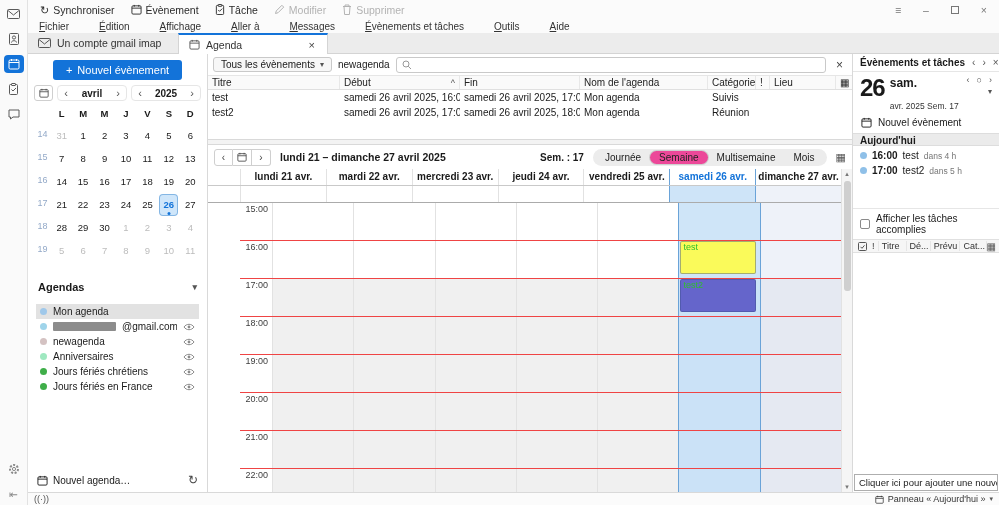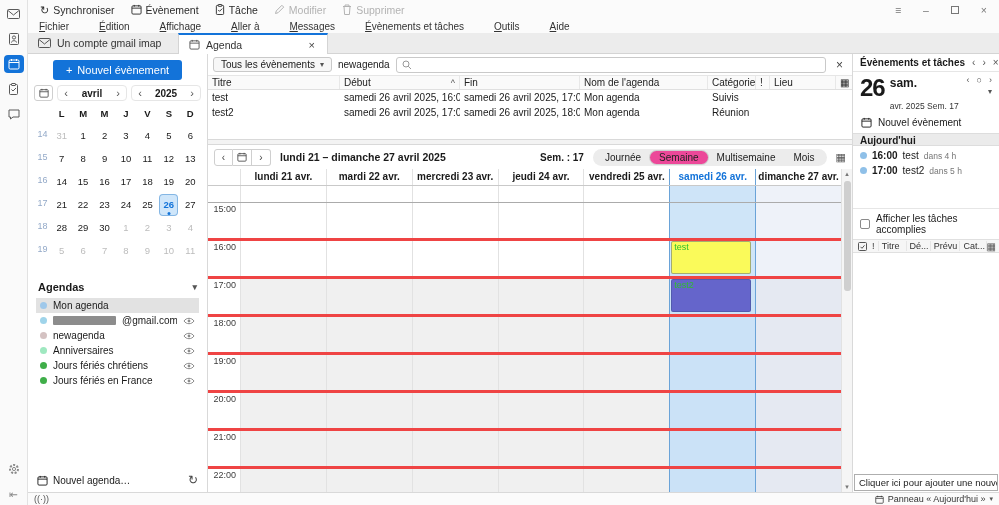--- a/index.html
+++ b/index.html
@@ -69,21 +69,21 @@
   .mc-wn { color:#93a9c8; font-size:9px; }
   .mc-day { cursor:pointer; position:relative; width:17px; height:17px; line-height:17px;
     margin:1.5px auto; border-radius:3px; }
   .mc-day.muted { color:#bcbcbc; }
   .mc-day.selected { background:#cfe6fa; box-shadow:0 0 0 1px #84b6e4; color:#1373d9; font-weight:bold; }
   .mc-day.selected::after { content:''; position:absolute; left:50%; bottom:0px; width:3px; height:3px;
     border-radius:50%; background:#1373d9; transform:translateX(-50%); }
 
   .agendas-section { margin-top:16px; padding:0 8px; flex:1; min-height:0; }
   .agendas-header { display:flex; justify-content:space-between; align-items:center;
-    font-weight:bold; font-size:11px; padding:3px 2px 5px; }
+    font-weight:bold; font-size:11px; padding:3px 2px 11px; }
   .agendas-header .chev { color:#555; font-size:9px; cursor:pointer; }
   .agenda-item { display:flex; align-items:center; gap:6px; height:15px; padding:0 4px;
     font-size:10px; cursor:pointer; }
   .agenda-item.selected { background:#e2e2e2; }
   .dot { width:7px; height:7px; border-radius:50%; flex:none; }
   .redaction { display:inline-block; width:64px; height:9px; background:#8c8c8c; border-radius:1px; }
   .agenda-label { white-space:nowrap; overflow:hidden; }
   .agenda-eye { margin-left:auto; color:#8a8a8a; }
 
   .sidebar-bottom { display:flex; align-items:center; justify-content:space-between;
@@ -140,21 +140,21 @@
   .day-col-h { flex:1; text-align:center; line-height:16px; border-left:1px solid #e2e2e2;
     white-space:nowrap; overflow:hidden; cursor:pointer; }
   .day-col-h.today { color:#1373d9; border-left-color:#6aa3d8; }
   .day-col-h.after-today { border-left-color:#6aa3d8; }
   .allday-wrap { height:17px; border-bottom:1px solid #ababab; }
   .allday-cell { flex:1; border-left:1px solid #e2e2e2; cursor:pointer; }
   .allday-cell.today { background:#cee4f8; border-left-color:#6aa3d8; }
   .allday-cell.after-today { border-left-color:#6aa3d8; }
   .allday-cell.sunday { background:#eef2f9; }
   .time-grid { flex:1; overflow:hidden; }
-  .hour-row { display:flex; height:38px; border-bottom:3px solid #ef4444; }
+  .hour-row { display:flex; height:38px; border-bottom:1px solid #ef4444;margin-left:32px; }
   .hour-label { width:32px; flex:none; font-size:9px; color:#3d3d3d; text-align:right;
     padding:1px 4px 0 0; }
   .cell { flex:1; border-left:1px solid #e2e2e2; position:relative; cursor:pointer; }
   .hour-row.off .cell { background:#f0f0f0; }
   .cell.today { background:#cfe5f8; border-left-color:#6aa3d8; }
   .hour-row.off .cell.today { background:#cbe2f7; }
   .cell.after-today { border-left-color:#6aa3d8; }
   .cell.sunday { background:#eef2f9; }
   .hour-row.off .cell.sunday { background:#e5e9f2; }
   .event { position:absolute; top:0px; left:1px; right:4px; height:33px; border-radius:2px;

